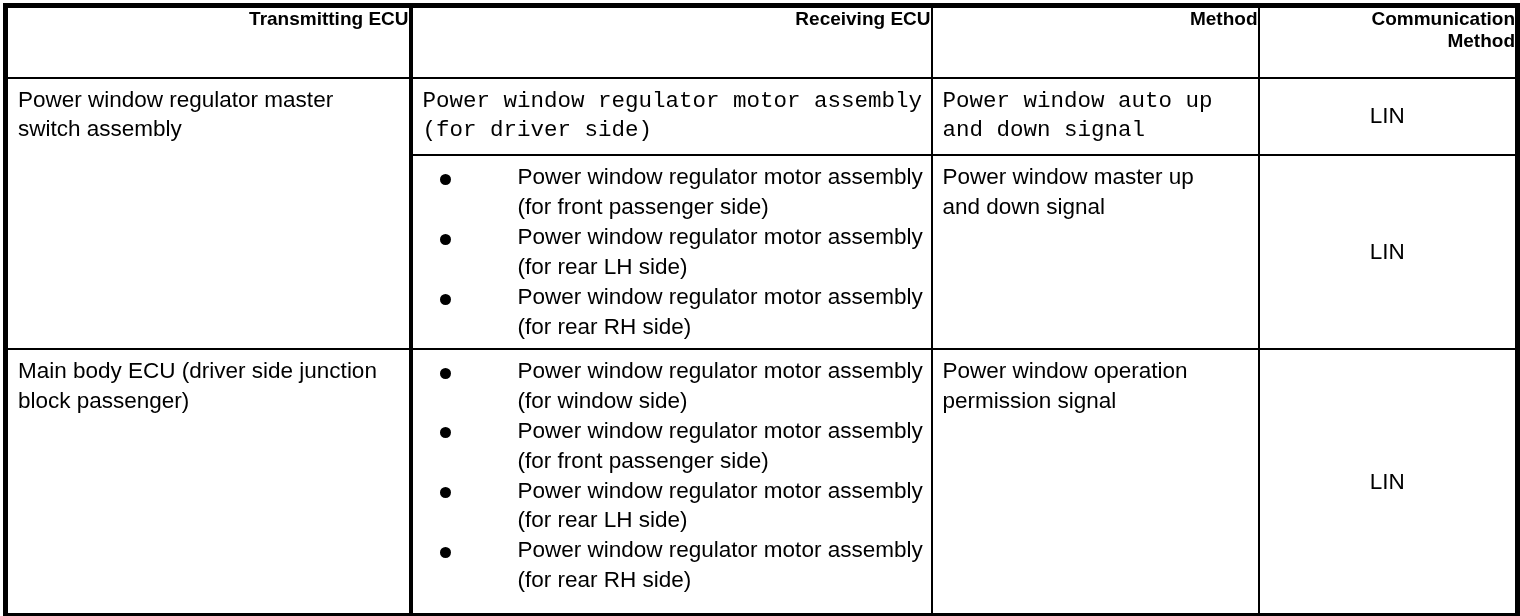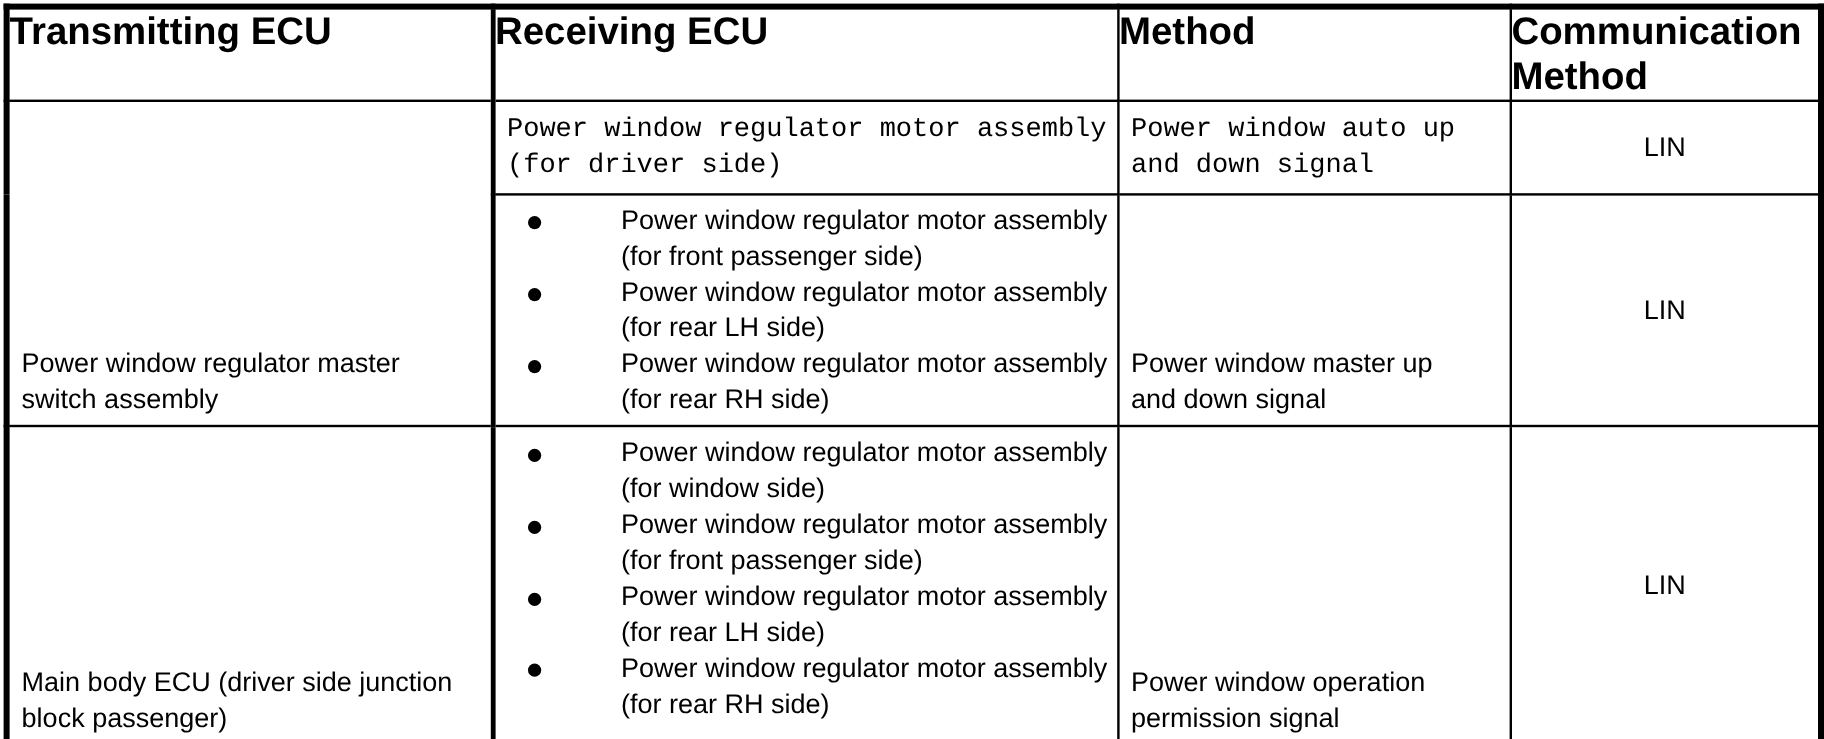--- a/index.html
+++ b/index.html
@@ -49,24 +49,24 @@
   table.ecu-table {
     border: 5px solid #000000;
   }
 
   
   thead th {
     border-bottom: 4px solid #000000;
     border-top: none;
     border-left: none;
     border-right: 3px solid #000000;
-    text-align: left;
+    text-align: right;
     vertical-align: middle;
     font-weight: bold;
-    font-size: 32px;
+    font-size: 19px;
     line-height: 1.17;
     height: 72px;
     padding: 4px 6px;
     margin-top: 39px;
   }
   thead th:last-child { border-right: none; }
 
   
   tbody td {
     border-left: none;
@@ -82,21 +82,21 @@
   tbody td.col-tx { border-right: 4px solid #000000; }
   thead th.col-tx { border-right: 4px solid #000000; }
 
   
   .cell-pad {
     padding: 8px 8px 8px 10px;
     font-family: Liberation Mono, monospace;
   }
   .cell-mid {
     display: flex;
-    align-items: flex-end;
+    align-items: flex-start;
     height: 100%;
     box-sizing: border-box;
     padding: 6px 22px 6px 10px;
   }
   .cell-center {
     display: flex;
     align-items: center;
     justify-content: center;
     height: 100%;
     box-sizing: border-box;

